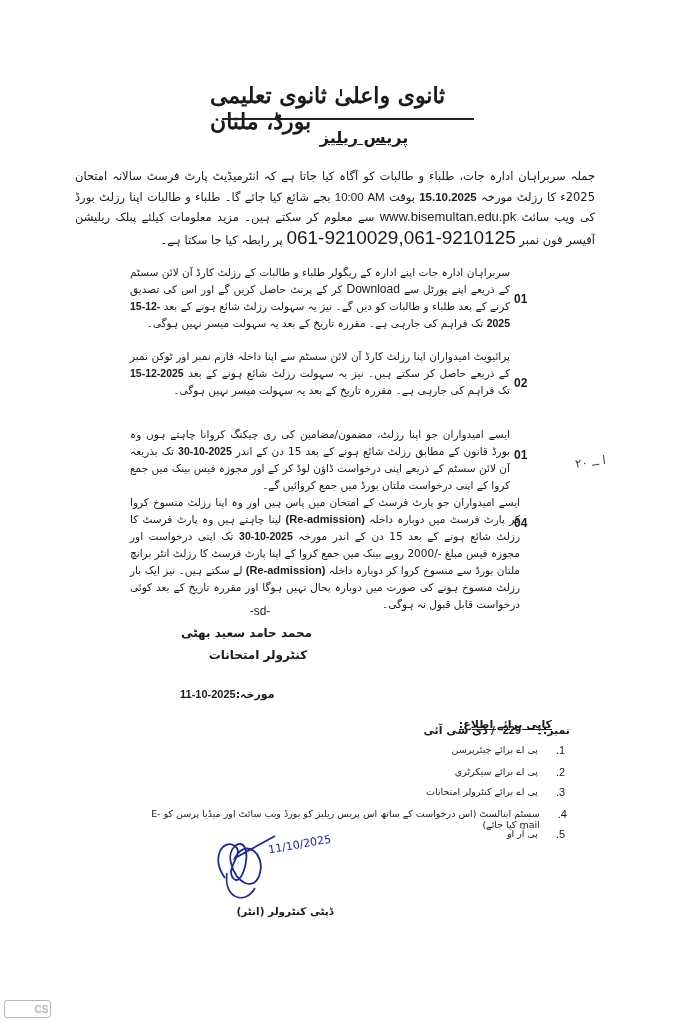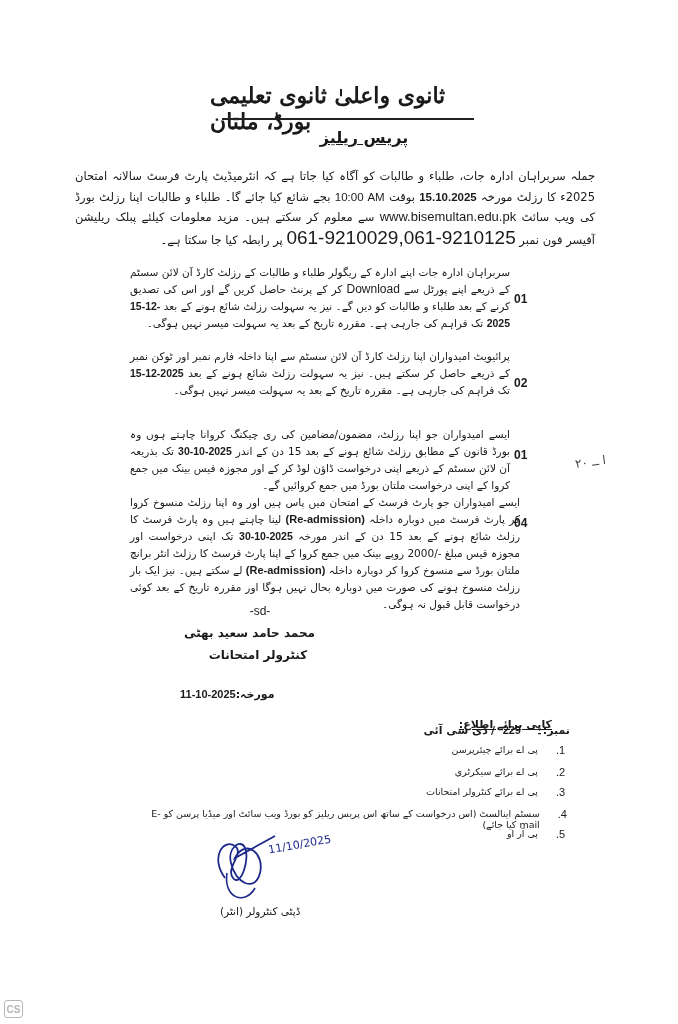--- a/index.html
+++ b/index.html
@@ -21,35 +21,35 @@
   .intro {
     left:75px; top:166px; width:520px; font-size:11.5px; line-height:20.5px; text-align:justify; text-align-last:right;
   }
   .num { font-family: "Liberation Sans", sans-serif; font-weight:bold; }
   .latin { font-family: "Liberation Sans", sans-serif; direction:ltr; unicode-bidi:embed; }
   .item { left:130px; width:380px; font-size:10.5px; line-height:17px; text-align:justify; }
   .item-no {
     left:514px; width:30px; font-family: "Liberation Sans", sans-serif; font-weight:bold; font-size:12px;
   }
   .sd { left:210px; top:604px; width:100px; text-align:center; font-family:"Liberation Sans", sans-serif; font-size:12px; }
-  .sig-name { left:184px; top:626px; width:140px; text-align:left; font-size:12px; font-weight:bold; }
+  .sig-name { left:172px; top:626px; width:140px; text-align:right; font-size:12px; font-weight:bold; }
   .sig-title { left:188px; top:648px; width:140px; text-align:center; font-size:12px; font-weight:bold; }
   .dated { left:180px; top:688px; font-size:11px; font-weight:bold; direction:rtl; }
   .ref { left:420px; top:724px; width:150px; font-size:11px; font-weight:bold; direction:rtl; }
   .copy-head { left:440px; top:718px; width:112px; text-align:right; font-size:11px; font-weight:bold; text-decoration:underline; }
   .copy-item { left:210px; width:360px; font-size:9.5px; direction:rtl; display:flex; gap:18px; }
   .copy-item .n { font-family:"Liberation Sans", sans-serif; font-size:11px; width:14px; text-align:left; }
-  .deputy { left:220px; top:905px; width:130px; text-align:left; font-size:10.5px; font-weight:normal; }
+  .deputy { left:220px; top:905px; width:130px; text-align:center; font-size:10.5px; font-weight:bold; }
   .scan {
     left:4px; top:1000px; font-family:"Liberation Sans", sans-serif; font-size:15px; color:#b7b7b7;
     display:flex; align-items:center; gap:3px;
   }
   .cs-box {
     width:17px; height:16px; border:1.5px solid #b7b7b7; border-radius:3px; font-size:10px; font-weight:bold;
-    display:flex; align-items:center; justify-content:center; color:#b7b7b7;
+    display:flex; align-items:center; justify-content:center; color:#b7b7b7;padding-left:28px;
   }
 </style>
 </head>
 <body>
 
 <div class="abs urdu title">ثانوی واعلیٰ ثانوی تعلیمی بورڈ، ملتان</div>
 <div class="abs title-rule"></div>
 <div class="abs urdu subtitle">پریس ریلیز</div>
 
 <div class="abs urdu intro">

